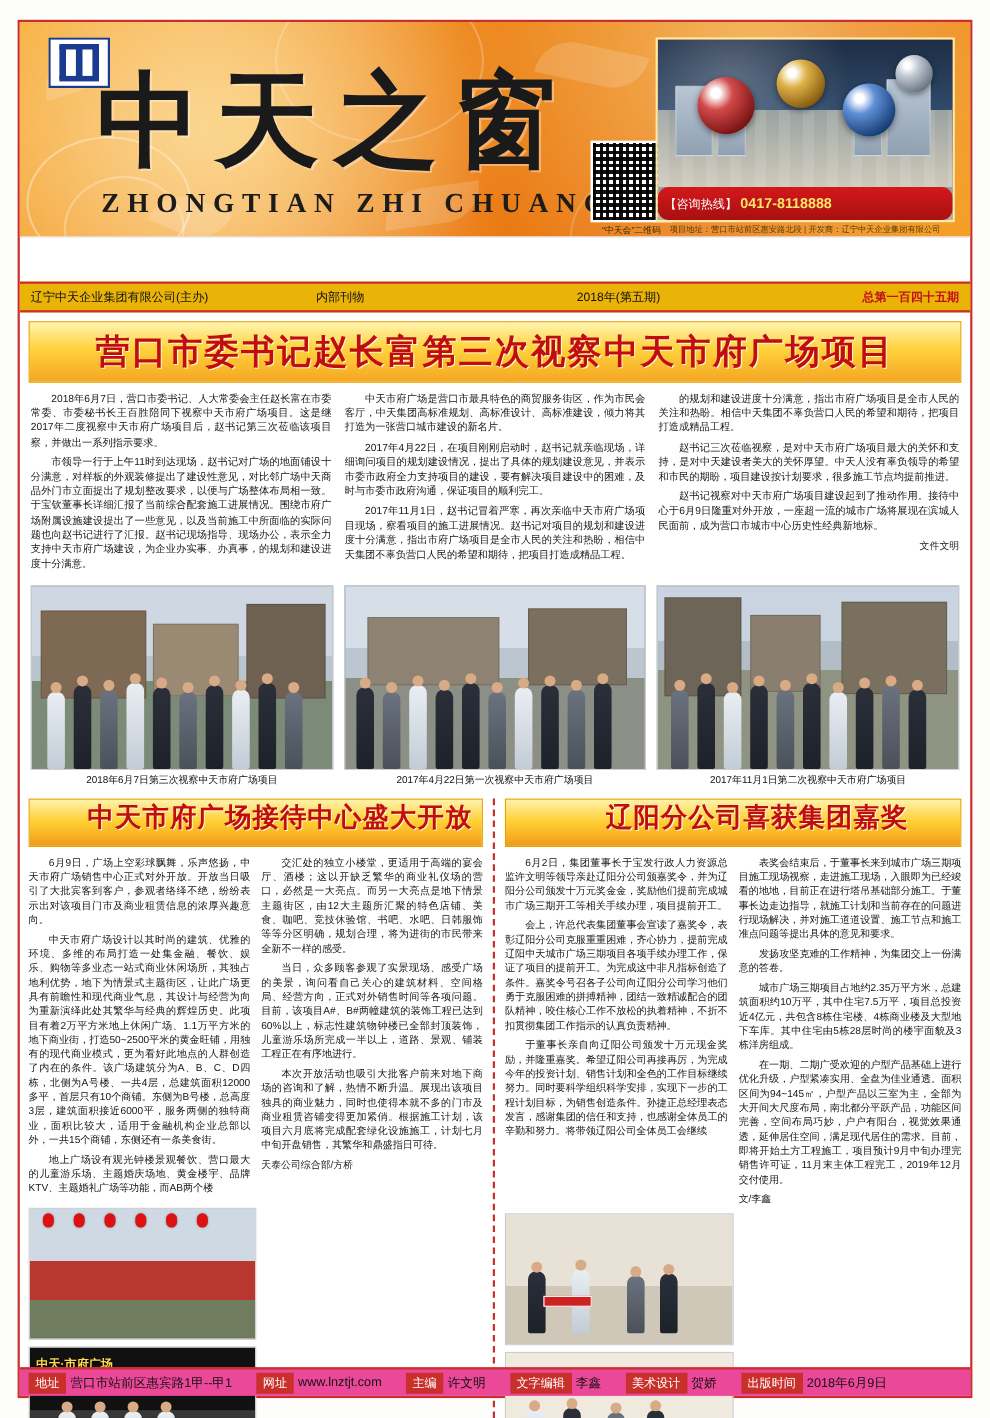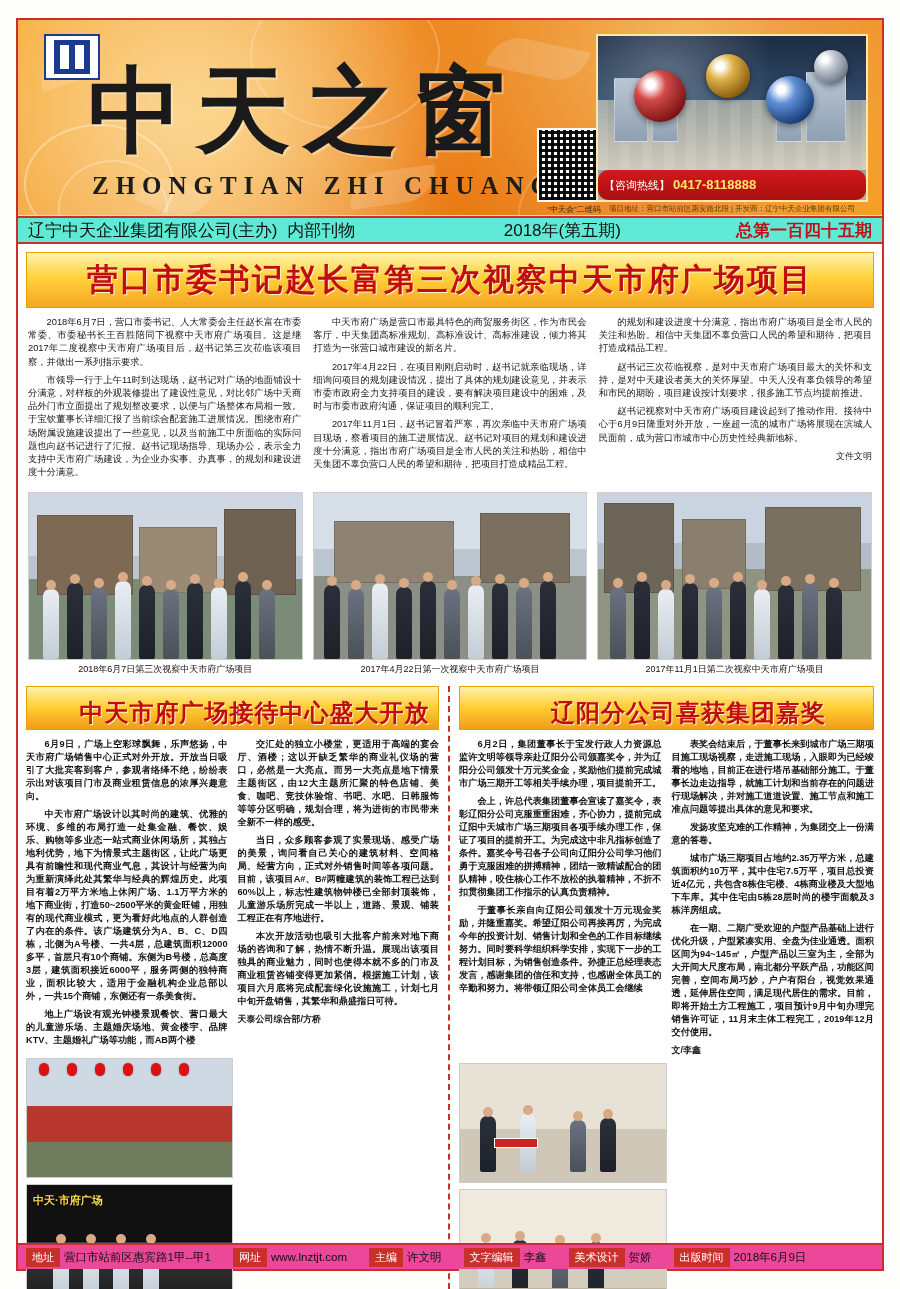--- a/index.html
+++ b/index.html
@@ -153,22 +153,23 @@
   .promo-note {
     position:absolute; right:14px; top:184px; width:272px;
     font-size:7.5px; color:#5a3c00; text-align:center; white-space:nowrap;
   }
 
   
   .infostrip {
     height: 28px; display:flex; align-items:center;
     border-top: 2px solid #c9302c;
     border-bottom: 2px solid #c9302c;
-    font-size: 17px; color:#111;
-    background: #5eead4;
+    font-size: 11px; color:#111;
+    background: #eab308;
+    margin-top: 40px;
   }
   .infostrip > div { padding: 0 10px; white-space: nowrap; }
   .is-1 { width: 30%; }
   .is-2 { width: 22%; text-align:left; }
   .is-3 { width: 22%; text-align:center; }
   .is-4 { width: 26%; text-align:right; color:#c0121a; font-weight:700; }
 
   
   .lead-head {
     margin: 8px 8px 0 8px;
@@ -243,29 +244,29 @@
     display:flex; margin: 10px 8px 0 8px; gap: 0;
   }
   .lower .pane { width: 50%; }
   .lower .pane.left { padding-right: 9px; border-right: 2px dashed #c9302c; }
   .lower .pane.right { padding-left: 9px; }
 
   .sub-head {
     height: 44px;
     background: linear-gradient(#fff2ab, #ffcf33 48%, #f09c1a 100%);
     border: 1px solid #e8a200;
-    display:flex; align-items:flex-end; justify-content:center;padding-left:44px;
+    display:flex; align-items:flex-start; justify-content:center;padding-left:44px;
   }
   .sub-head .h {
     font-family: "DejaVu Serif", serif;
     font-weight:700; font-size: 24px; letter-spacing: 1px;
     color:#c00d12; text-shadow: 1px 1px 0 #fff7c4; white-space:nowrap;
   }
   .two-col {
-    display:flex; gap:10px; margin-top: 8px; font-weight: bold;
+    display:flex; gap:10px; margin-top: 8px;
   }
   .two-col .c { width: 50%; }
   .two-col p {
     margin:0 0 5px 0; font-size:9.2px; line-height:13px; text-align:justify;
     color:#151515; text-indent:2em;
   }
 
   .mini-photos { display:flex; gap:6px; margin-top:6px;flex-direction:column; }
   .mini { width:50%; height:120px; position:relative; overflow:hidden; border:1px solid #ccc; }
   .mini.redbuild { background: linear-gradient(#cfd9e4 0 40%, #b8382f 40% 70%, #6f7d5e 70% 100%); }

